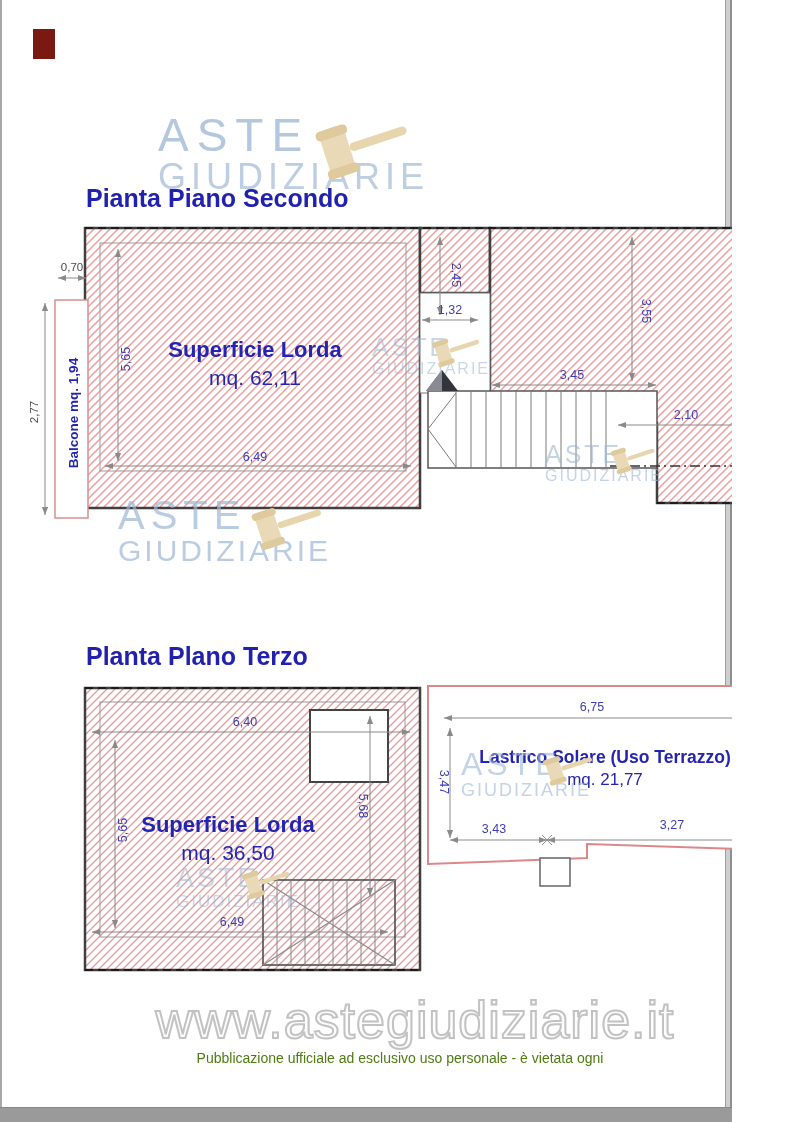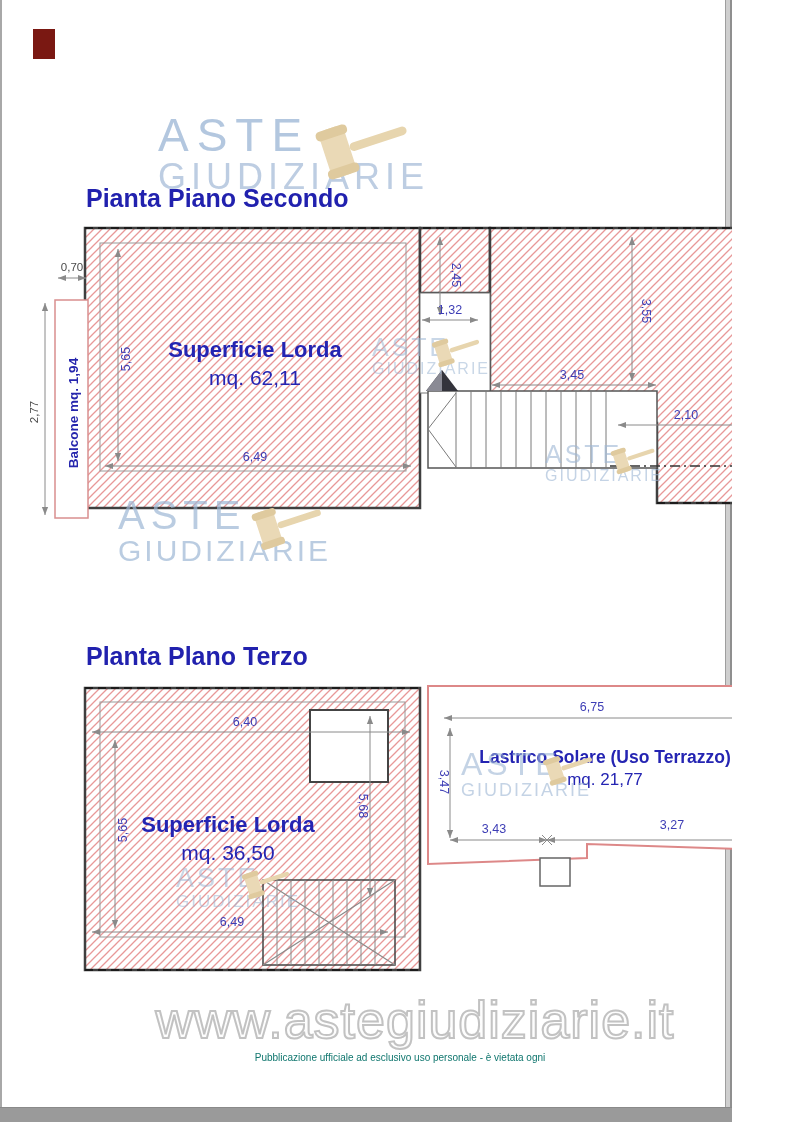--- a/index.html
+++ b/index.html
@@ -12,22 +12,22 @@
         border-top:1px solid #8a8a8a;box-sizing:border-box;}
   .corner-marker{position:absolute;left:33px;top:29px;width:22px;height:30px;background:#7a1812;}
   .plan-title{position:absolute;font-size:25px;font-weight:bold;color:#2121ae;white-space:nowrap;z-index:4;}
   .plan{position:absolute;z-index:2;}
   .wm{position:absolute;color:rgba(157,182,212,0.68);line-height:1.02;white-space:nowrap;z-index:3;
       pointer-events:none;}
   .wm .gv{position:absolute;}
   .url-wm{position:absolute;left:125px;top:975px;width:580px;text-align:center;font-size:52px;
       letter-spacing:1px;color:#fdfdfd;-webkit-text-stroke:2px #c2c2c2;
       text-shadow:0 0 1px #d5d5d5;z-index:3;white-space:nowrap;margin-top:15px;}
-  .footer{position:absolute;left:0;top:1048px;width:800px;text-align:center;font-size:10px;
-      line-height:20px;color:#0f766e;z-index:4;}
+  .footer{position:absolute;left:0;top:1048px;width:800px;text-align:center;font-size:14px;
+      line-height:20px;color:#4d7c0f;z-index:4;}
   svg text{font-family:"Liberation Sans",sans-serif;}
   .dimtxt{fill:#3d3db5;font-size:12.5px;}
   .dimtxt-gray{fill:#4a4a4a;font-size:11.5px;}
 </style>
 </head>
 <body>
 
 <div class="page">
 
   <svg width="0" height="0" style="position:absolute" aria-hidden="true">

